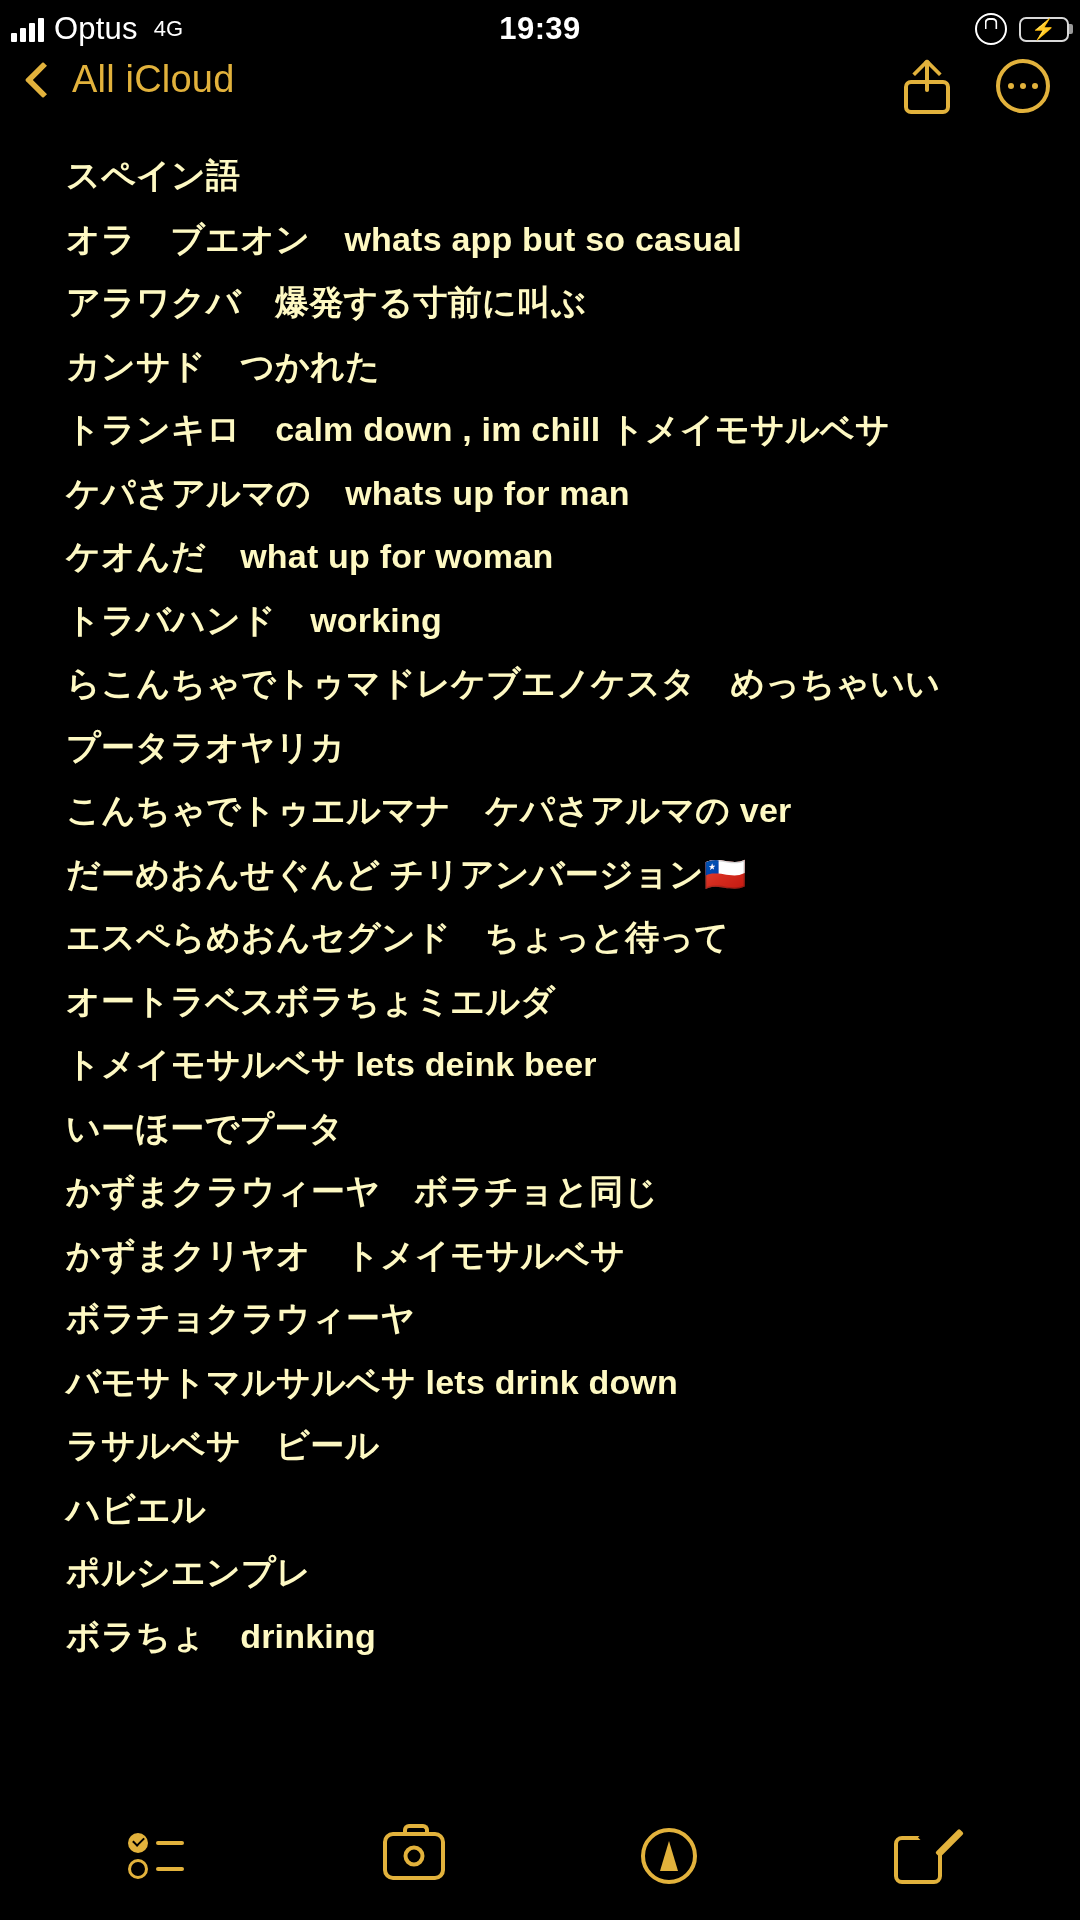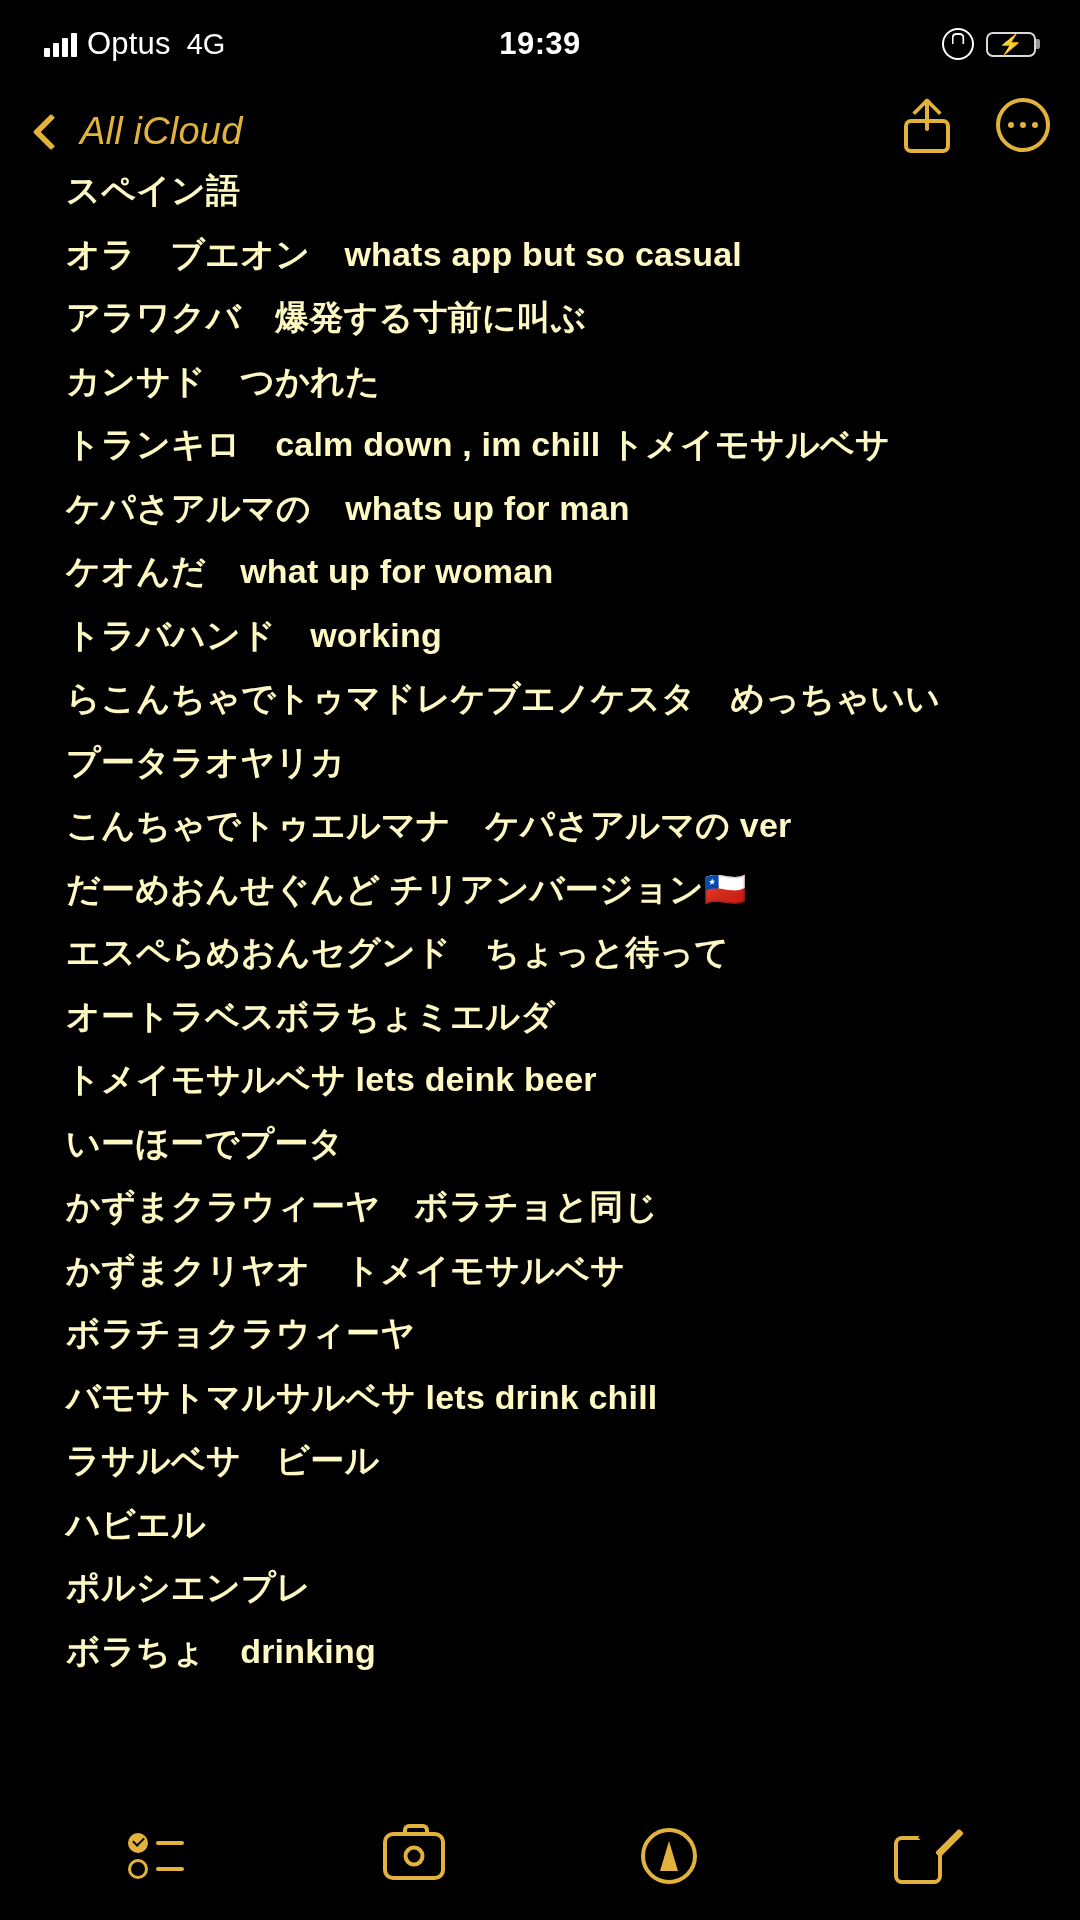--- a/index.html
+++ b/index.html
@@ -21,24 +21,23 @@
     height: 1920px;
     background: #000000;
     overflow: hidden;
   }
 
   
   .statusbar {
     height: 58px;
     display: flex;
     align-items: center;
-    padding: 0 44px;
-    box-sizing: border-box;
-    position: relative;
-    margin-top: 15px;
+    padding: 0 11px;
+    box-sizing: border-box;
+    position: relative;
   }
   .status-left {
     display: flex;
     align-items: center;
     gap: 10px;
   }
   .signal-bars {
     display: flex;
     align-items: flex-end;
     gap: 3px;
@@ -53,21 +52,21 @@
   .signal-bars i:nth-child(1) { height: 9px; }
   .signal-bars i:nth-child(2) { height: 14px; }
   .signal-bars i:nth-child(3) { height: 19px; }
   .signal-bars i:nth-child(4) { height: 24px; }
   .carrier {
     font-size: 31px;
     font-weight: 500;
     letter-spacing: 0.2px;
   }
   .network {
-    font-size: 29px;
+    font-size: 22px;
     font-weight: 500;
     margin-left: 6px;
   }
   .status-time {
     position: absolute;
     left: 0; right: 0;
     text-align: center;
     font-size: 31px;
     font-weight: 600;
     letter-spacing: 0.4px;
@@ -124,24 +123,23 @@
     transform: translate(-50%, -50%);
     font-size: 20px;
     color: #ffffff;
     line-height: 1;
   }
 
   
   .navbar {
     height: 80px;
     display: flex;
-    align-items: flex-end;
-    padding: 0 30px 0 32px;
-    box-sizing: border-box;
-    font-style: italic;
+    align-items: flex-start;
+    padding: 0 30px 0 24px;
+    box-sizing: border-box;
   }
   .back-btn {
     display: flex;
     align-items: center;
     gap: 12px;
     color: #e2b23c;
     cursor: pointer;
   }
   .chev {
     width: 20px; height: 20px;
@@ -411,21 +409,21 @@
     <div class="note-line">プータラオヤリカ</div>
     <div class="note-line">こんちゃでトゥエルマナ　ケパさアルマの ver</div>
     <div class="note-line">だーめおんせぐんど チリアンバージョン🇨🇱</div>
     <div class="note-line">エスペらめおんセグンド　ちょっと待って</div>
     <div class="note-line">オートラベスボラちょミエルダ</div>
     <div class="note-line">トメイモサルベサ lets deink beer</div>
     <div class="note-line">いーほーでプータ</div>
     <div class="note-line">かずまクラウィーヤ　ボラチョと同じ</div>
     <div class="note-line">かずまクリヤオ　トメイモサルベサ</div>
     <div class="note-line">ボラチョクラウィーヤ</div>
-    <div class="note-line">バモサトマルサルベサ lets drink chill</div>
+    <div class="note-line">バモサトマルサルベサ lets drink down</div>
     <div class="note-line">ラサルベサ　ビール</div>
     <div class="note-line">ハビエル</div>
     <div class="note-line">ポルシエンプレ</div>
     <div class="note-line">ボラちょ　drinking</div>
   </div>
 
   <div class="toolbar">
     <div class="tb-item">
       <div class="checklist-icon">
         <span class="c1"></span>

